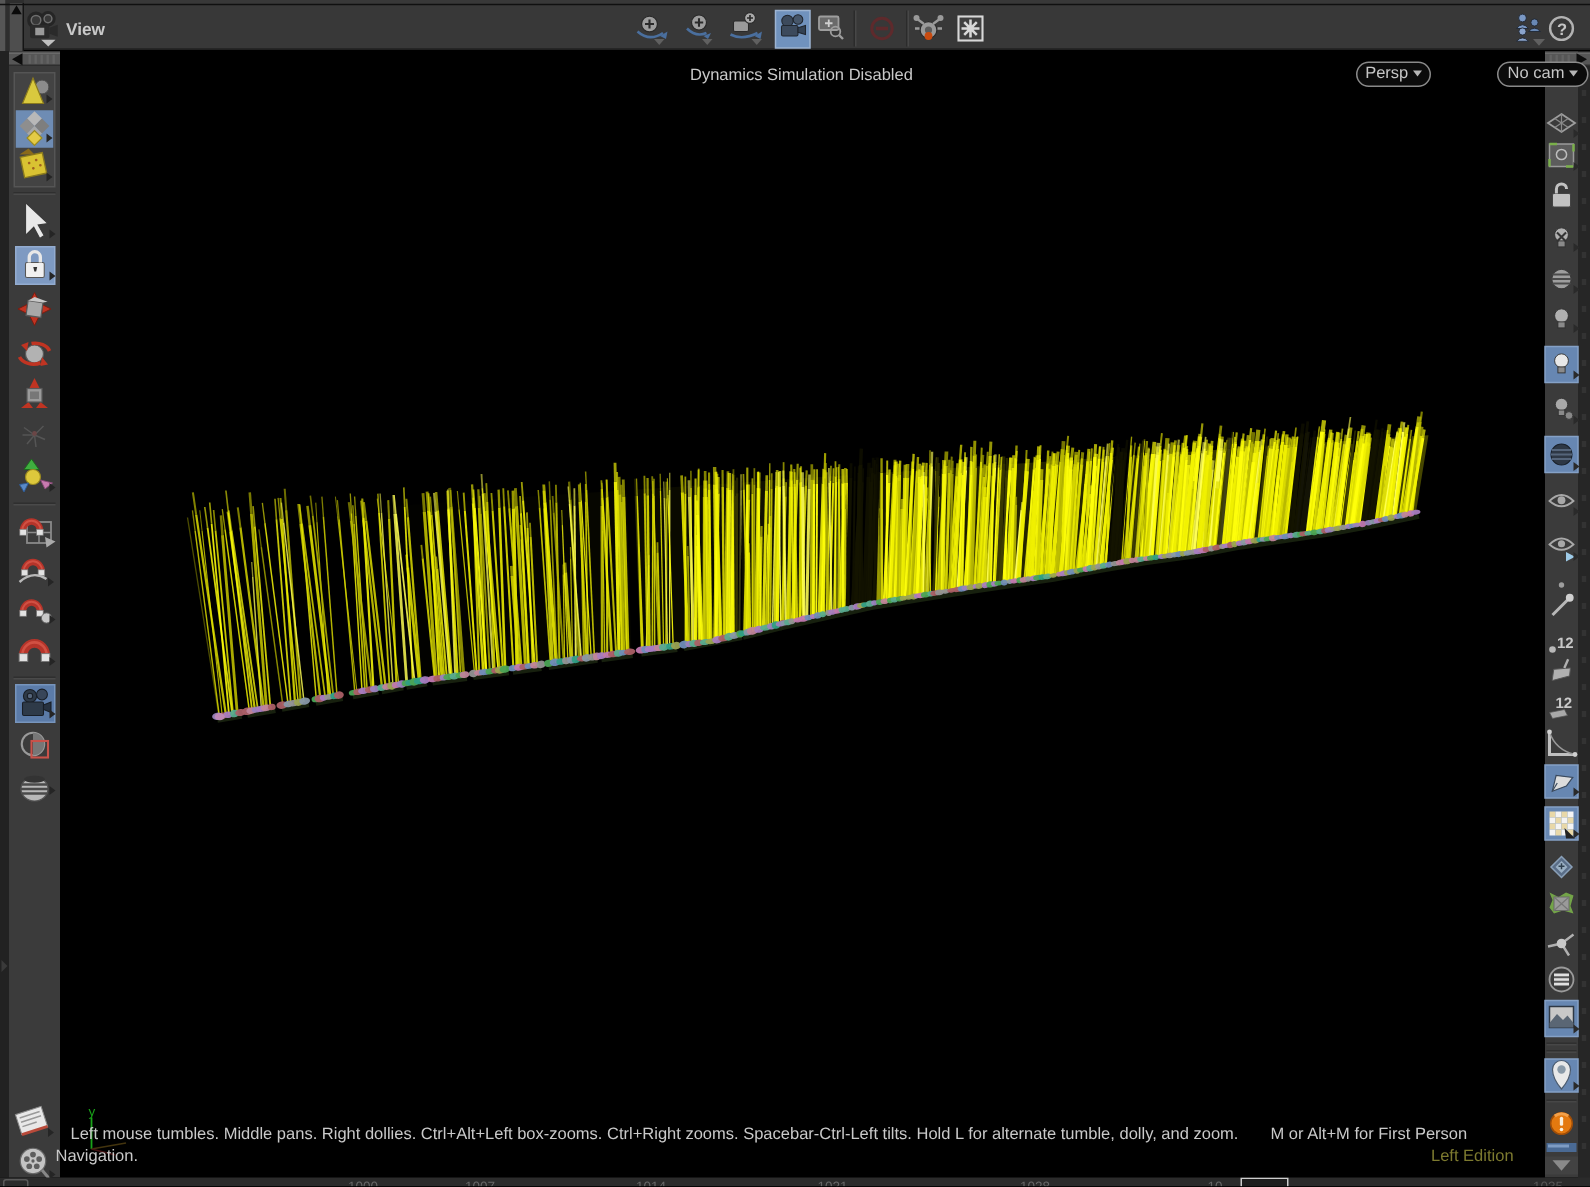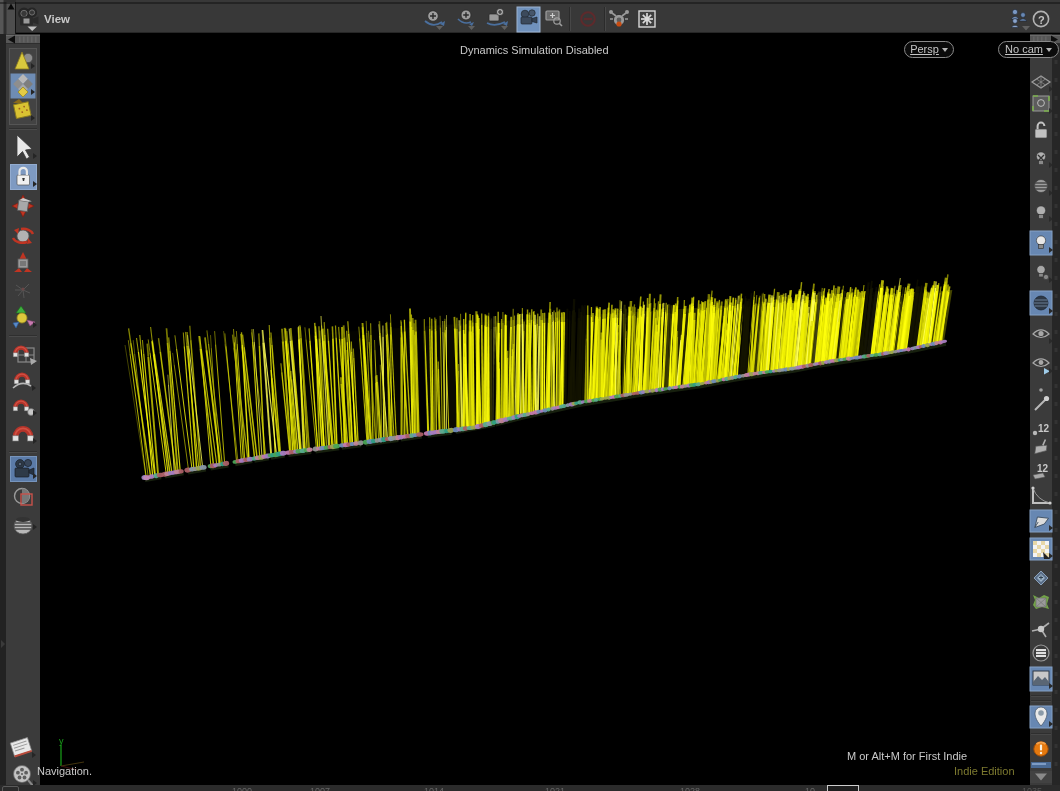--- a/index.html
+++ b/index.html
@@ -1,19 +1,19 @@
 <!DOCTYPE html>
 <html><head><meta charset="utf-8">
 <style>
 html,body{margin:0;padding:0;background:#000;}
 #root{position:relative;width:1060px;height:791px;overflow:hidden;background:#000;
  font-family:"Liberation Sans",sans-serif;}
 .t{position:absolute;font-size:11px;color:#c9c9c9;white-space:pre;}
 .pill{position:absolute;top:41px;height:15px;border:1px solid #8a8a8a;border-radius:9px;
- background:#0b0b0b;color:#c6c6c6;font-size:11px;line-height:15px;text-align:center;text-decoration:underline;}
+ background:#0b0b0b;color:#c6c6c6;font-size:11px;line-height:15px;text-align:center;}
 .pill .tri{display:inline-block;width:0;height:0;border-left:3.5px solid transparent;
  border-right:3.5px solid transparent;border-top:4px solid #b5b5b5;margin-left:3px;vertical-align:1px;}
 </style></head>
 <body>
 <div id="root">
 <svg width="990" height="747" style="position:absolute;left:40px;top:38px" viewBox="0 0 990 747">
 <g transform="translate(-40,-38)">
 <path d="M146,477.5 L125,345" stroke="#8a8a00" stroke-width="0.9" opacity="0.55" fill="none"></path>
 <path d="M266.0,456.3 L326.0,447.6 L318.6,333.4 L255.8,337.6 Z" fill="#c8c800" opacity="0.01"></path>
 <path d="M326.0,447.6 L386.0,439.3 L381.2,329.2 L318.6,333.4 Z" fill="#c8c800" opacity="0.02"></path>
@@ -1772,23 +1772,24 @@
       <rect x="14.9" y="744.5" width="2.2" height="6" rx="1" fill="#f8f0e0"></rect>
       <circle cx="16" cy="753" r="1.2" fill="#f8f0e0"></circle>
       <rect x="6" y="762" width="20" height="6" fill="#4a6a94"></rect>
       <rect x="7" y="763" width="14" height="2" fill="#7e9cc4"></rect>
       <rect x="5" y="771" width="22" height="12" fill="#424242"></rect>
       <path d="M10,773.5 L22,773.5 L16,780.5 Z" fill="#8a8a8a"></path>
     </svg>
 <div class="t" style="left:460px;top:44px">Dynamics Simulation Disabled</div>
 <div class="pill" style="left:904px;width:48px">Persp<span class="tri"></span></div>
 <div class="pill" style="left:998px;width:59px">No cam<span class="tri"></span></div>
-<div class="t" style="left:847px;top:750px">M or Alt+M for First Indie</div>
+<div class="t" style="left:47px;top:750px">Left mouse tumbles. Middle pans. Right dollies. Ctrl+Alt+Left box-zooms. Ctrl+Right zooms. Spacebar-Ctrl-Left tilts. Hold L for alternate tumble, dolly, and zoom.</div>
+<div class="t" style="left:847px;top:750px">M or Alt+M for First Person</div>
 <div class="t" style="left:37px;top:765px">Navigation.</div>
-<div class="t" style="left:954px;top:765px;color:#7d7a2f">Indie Edition</div>
+<div class="t" style="left:954px;top:765px;color:#7d7a2f">Left Edition</div>
 <div style="position:absolute;left:0;top:785px;width:1060px;height:6px;background:#2b2b2b;overflow:hidden">
  <div style="position:absolute;left:2px;top:1px;width:15px;height:8px;border:1px solid #5a5a5a;border-radius:2px"></div>
  <div style="position:absolute;left:827px;top:0px;width:30px;height:9px;border:1px solid #cdcdcd;background:#1e1e1e"></div>
  <div class="t" style="left:232px;top:1px;font-size:9px;color:#666">1000</div>
  <div class="t" style="left:310px;top:1px;font-size:9px;color:#666">1007</div>
  <div class="t" style="left:424px;top:1px;font-size:9px;color:#666">1014</div>
  <div class="t" style="left:545px;top:1px;font-size:9px;color:#666">1021</div>
  <div class="t" style="left:680px;top:1px;font-size:9px;color:#666">1028</div>
  <div class="t" style="left:805px;top:1px;font-size:9px;color:#666">10</div>
  <div class="t" style="left:1022px;top:1px;font-size:9px;color:#555">1035</div>

